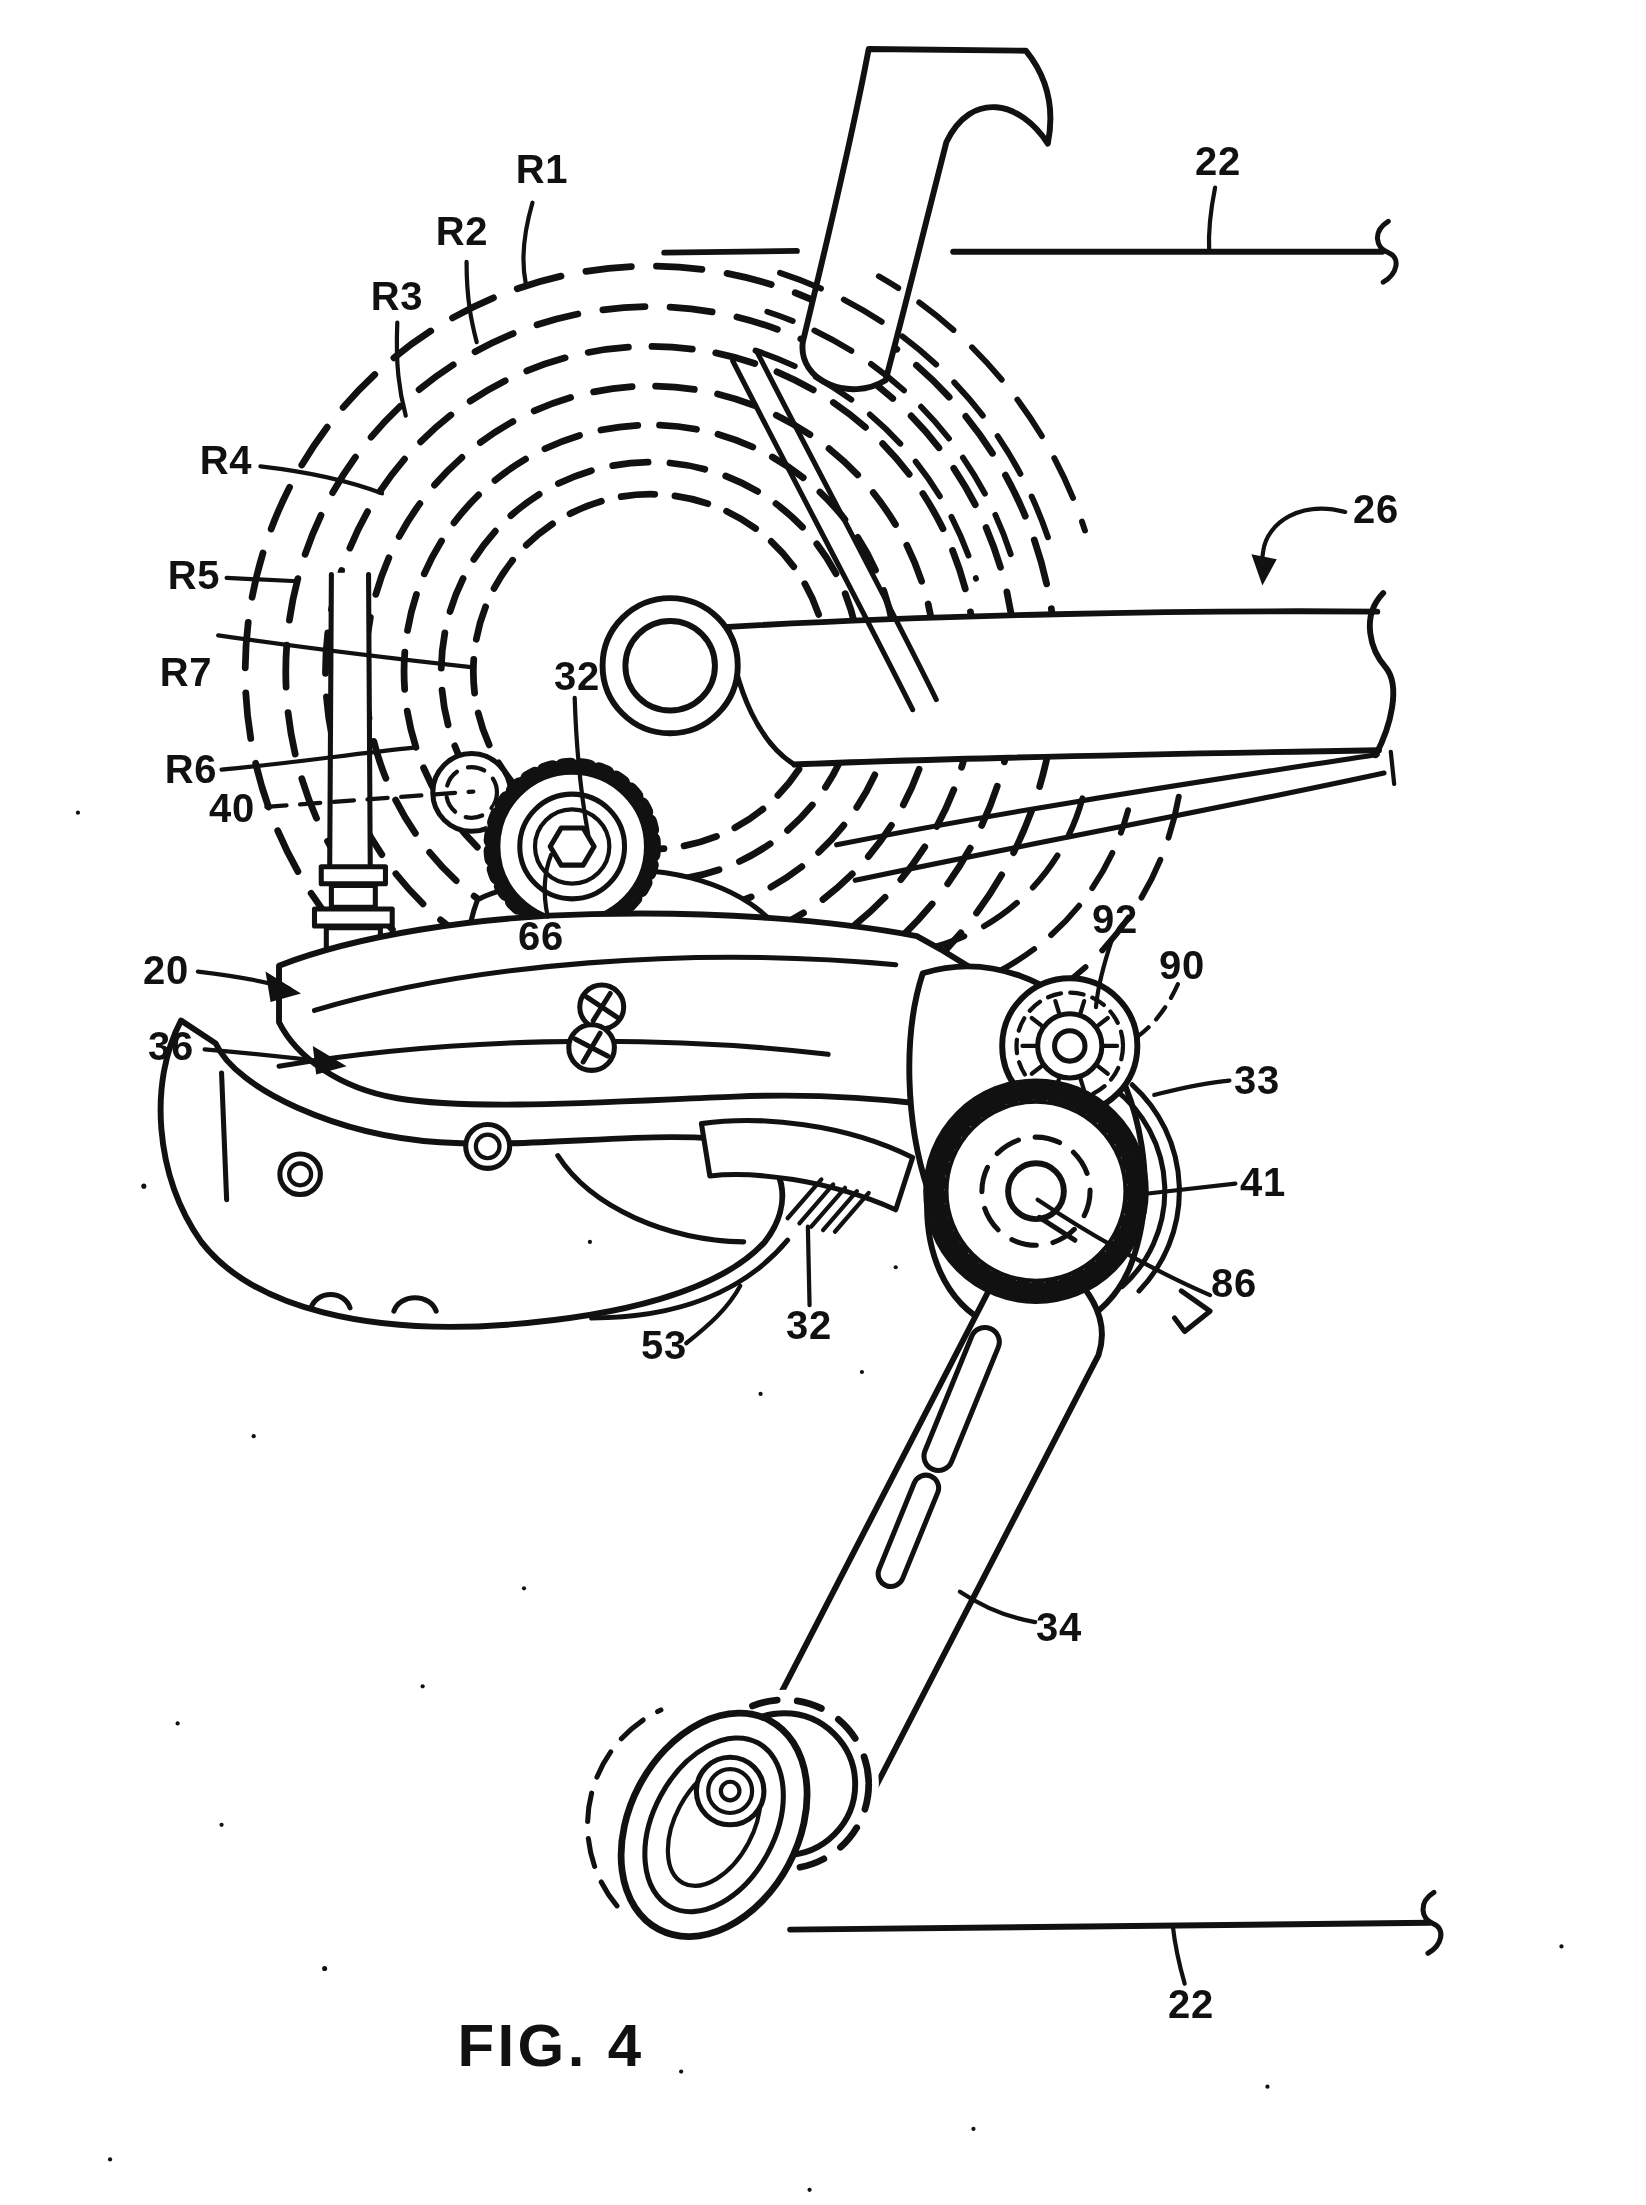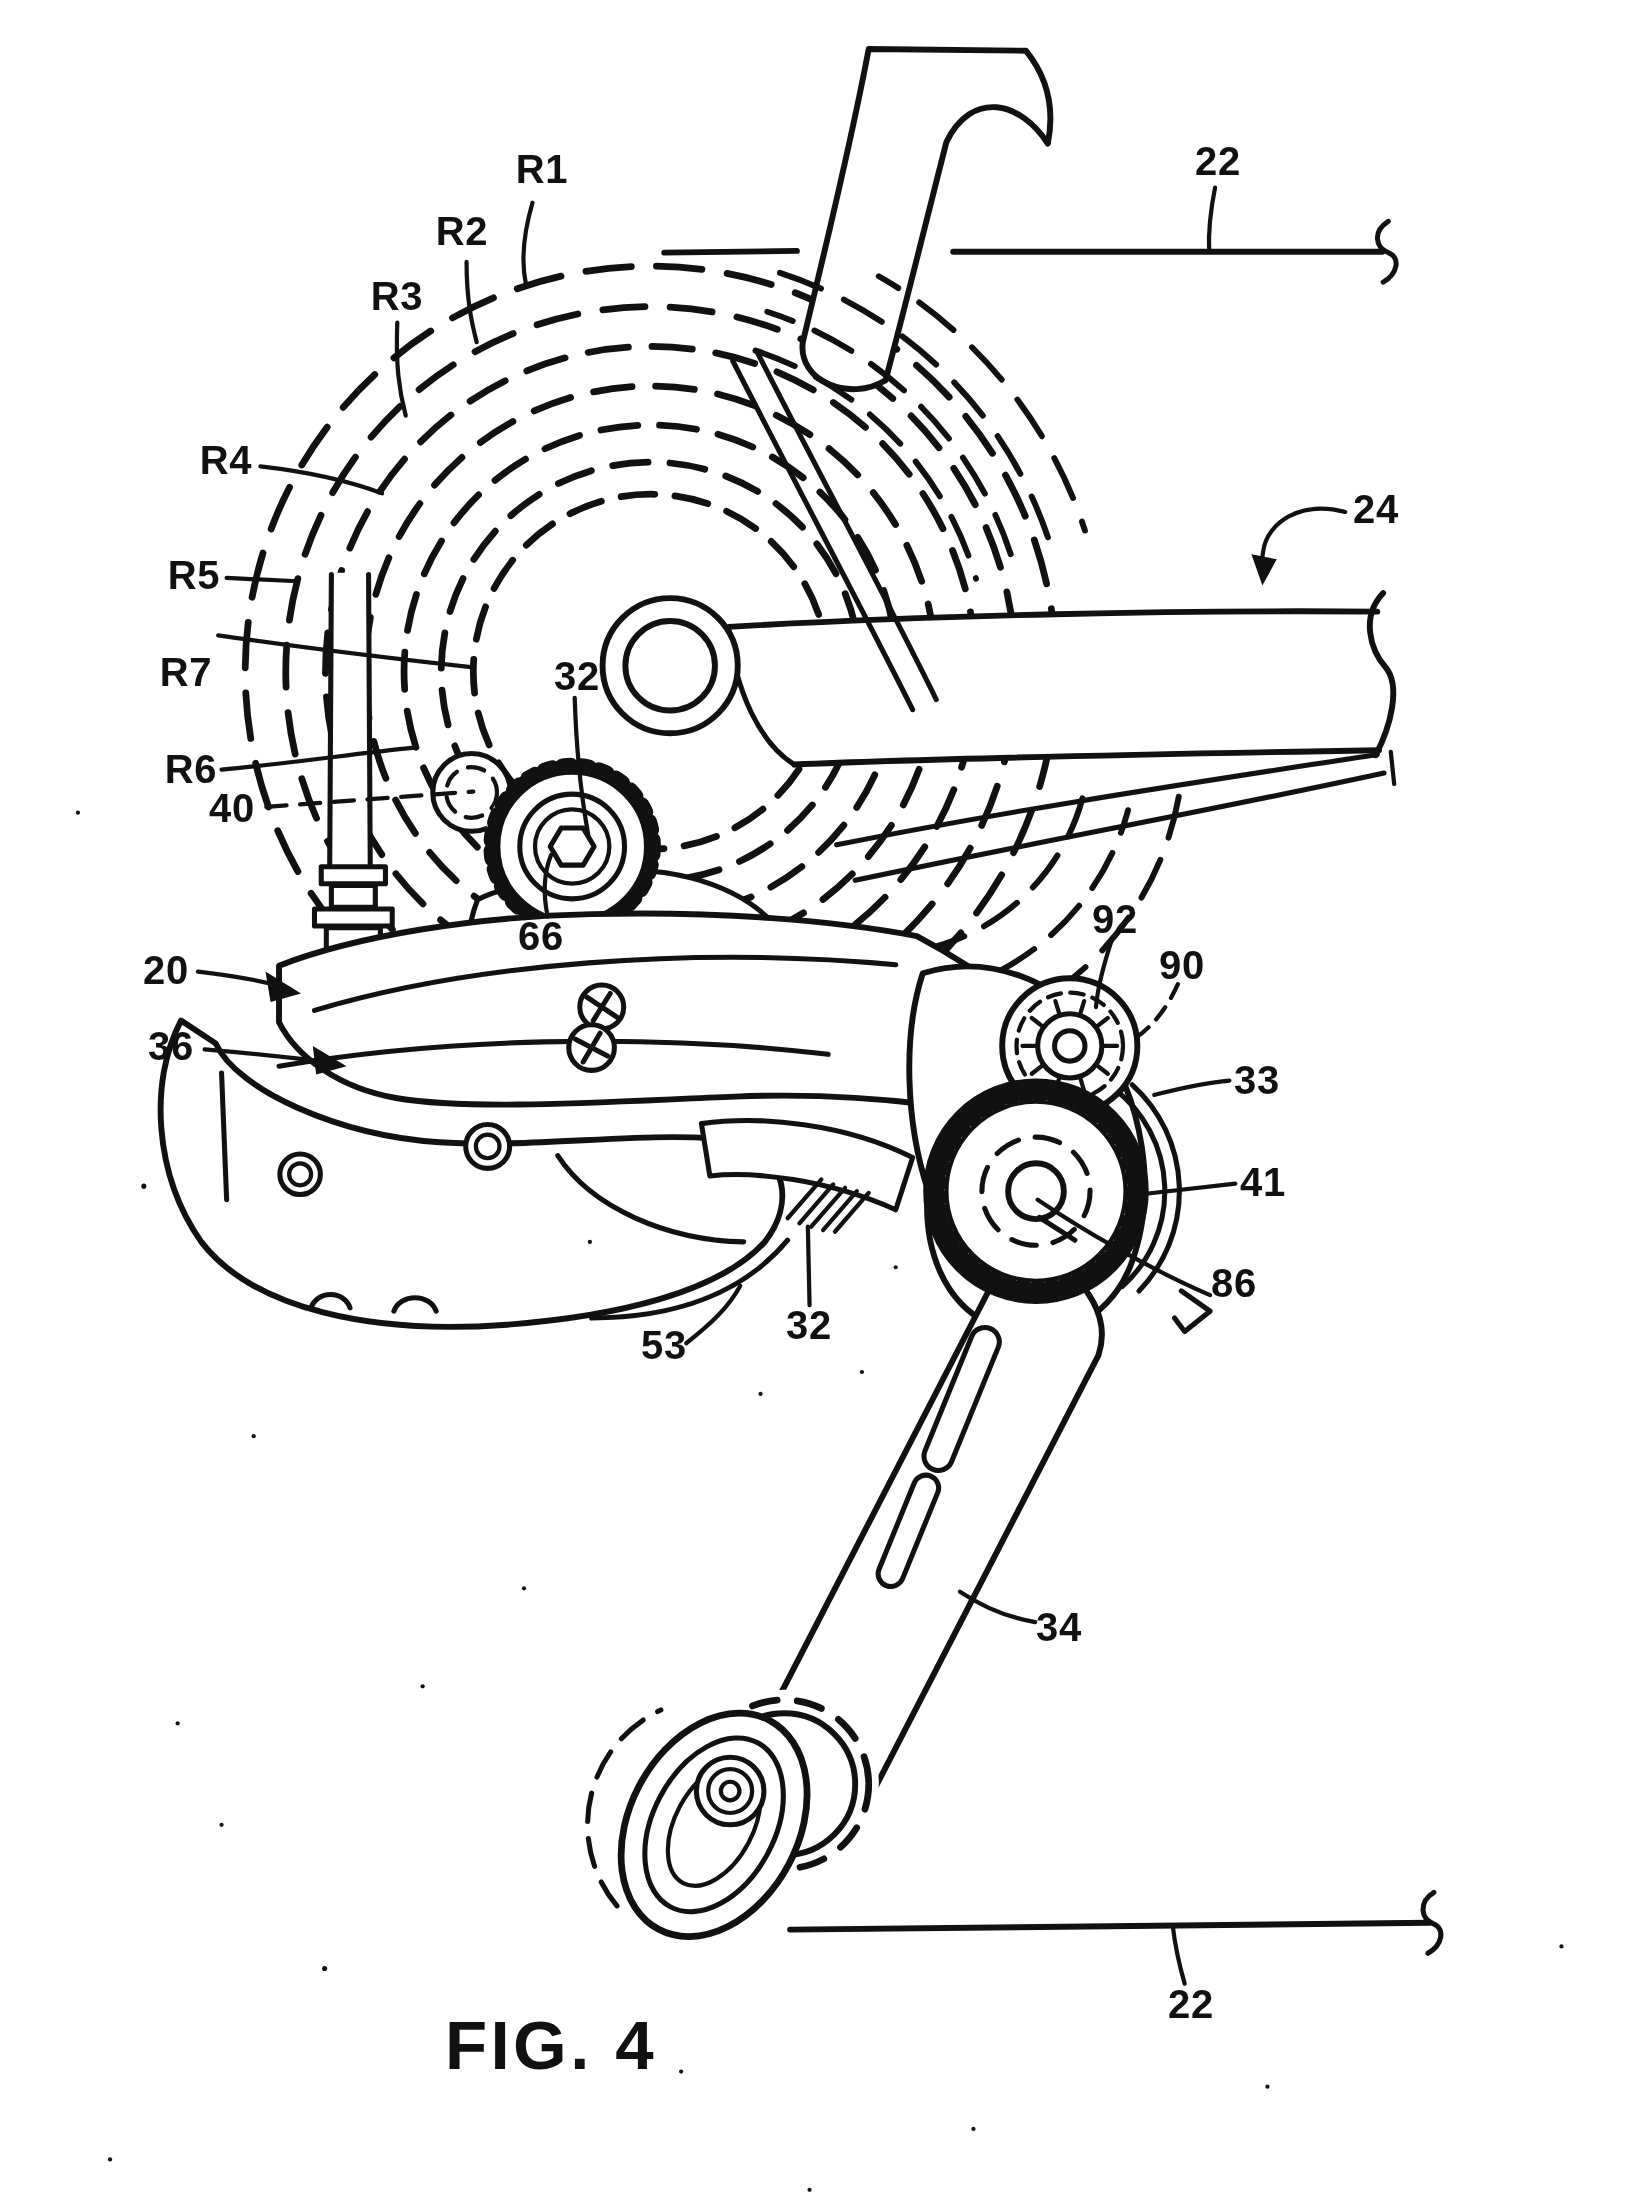--- a/index.html
+++ b/index.html
@@ -1,21 +1,21 @@
 <!DOCTYPE html>
 <html style="font-size:13.5px"><head>
 <meta charset="utf-8">
 <style>
   html,body{margin:0;padding:0;background:#fff;}
   .page{position:relative;width:1647px;height:2205px;background:#fff;overflow:hidden;
         font-family:"Liberation Sans", sans-serif;}
   .art{position:absolute;left:0;top:0;width:1647px;height:2205px;}
   .lbl{position:absolute;transform:translate(-50%,-50%);font-weight:bold;font-size:40px;
        color:#111;white-space:nowrap;letter-spacing:0.8px;text-align:right;}
-  .fig-caption{position:absolute;transform:translate(-50%,-50%);font-weight:bold;font-size:69px;
+  .fig-caption{position:absolute;transform:translate(-50%,-50%);font-weight:bold;font-size:60px;
        color:#111;letter-spacing:3.4px;}
 </style>
 </head>
 <body>
 
 <div class="page">
 
 <svg class="art" viewBox="0 0 1949 2610" fill="none" stroke="#111" stroke-linecap="round" stroke-linejoin="round">
 
   <g stroke-width="8">
@@ -269,21 +269,21 @@
 <div class="lbl" style="left:226px;top:460px">R4</div>
 <div class="lbl" style="left:194px;top:575px">R5</div>
 <div class="lbl" style="left:186px;top:672px">R7</div>
 <div class="lbl" style="left:191px;top:769px">R6</div>
 <div class="lbl" style="left:232px;top:808px">40</div>
 <div class="lbl" style="left:577px;top:676px">32</div>
 <div class="lbl" style="left:541px;top:936px">66</div>
 <div class="lbl" style="left:166px;top:970px">20</div>
 <div class="lbl" style="left:171px;top:1046px">36</div>
 <div class="lbl" style="left:1218px;top:161px">22</div>
-<div class="lbl" style="left:1376px;top:509px">24</div>
+<div class="lbl" style="left:1376px;top:509px">26</div>
 <div class="lbl" style="left:1115px;top:919px">92</div>
 <div class="lbl" style="left:1182px;top:965px">90</div>
 <div class="lbl" style="left:1257px;top:1080px">33</div>
 <div class="lbl" style="left:1263px;top:1182px">41</div>
 <div class="lbl" style="left:1234px;top:1283px">86</div>
 <div class="lbl" style="left:664px;top:1345px">53</div>
 <div class="lbl" style="left:809px;top:1325px">32</div>
 <div class="lbl" style="left:1059px;top:1627px">34</div>
 <div class="lbl" style="left:1191px;top:2004px">22</div>
 

